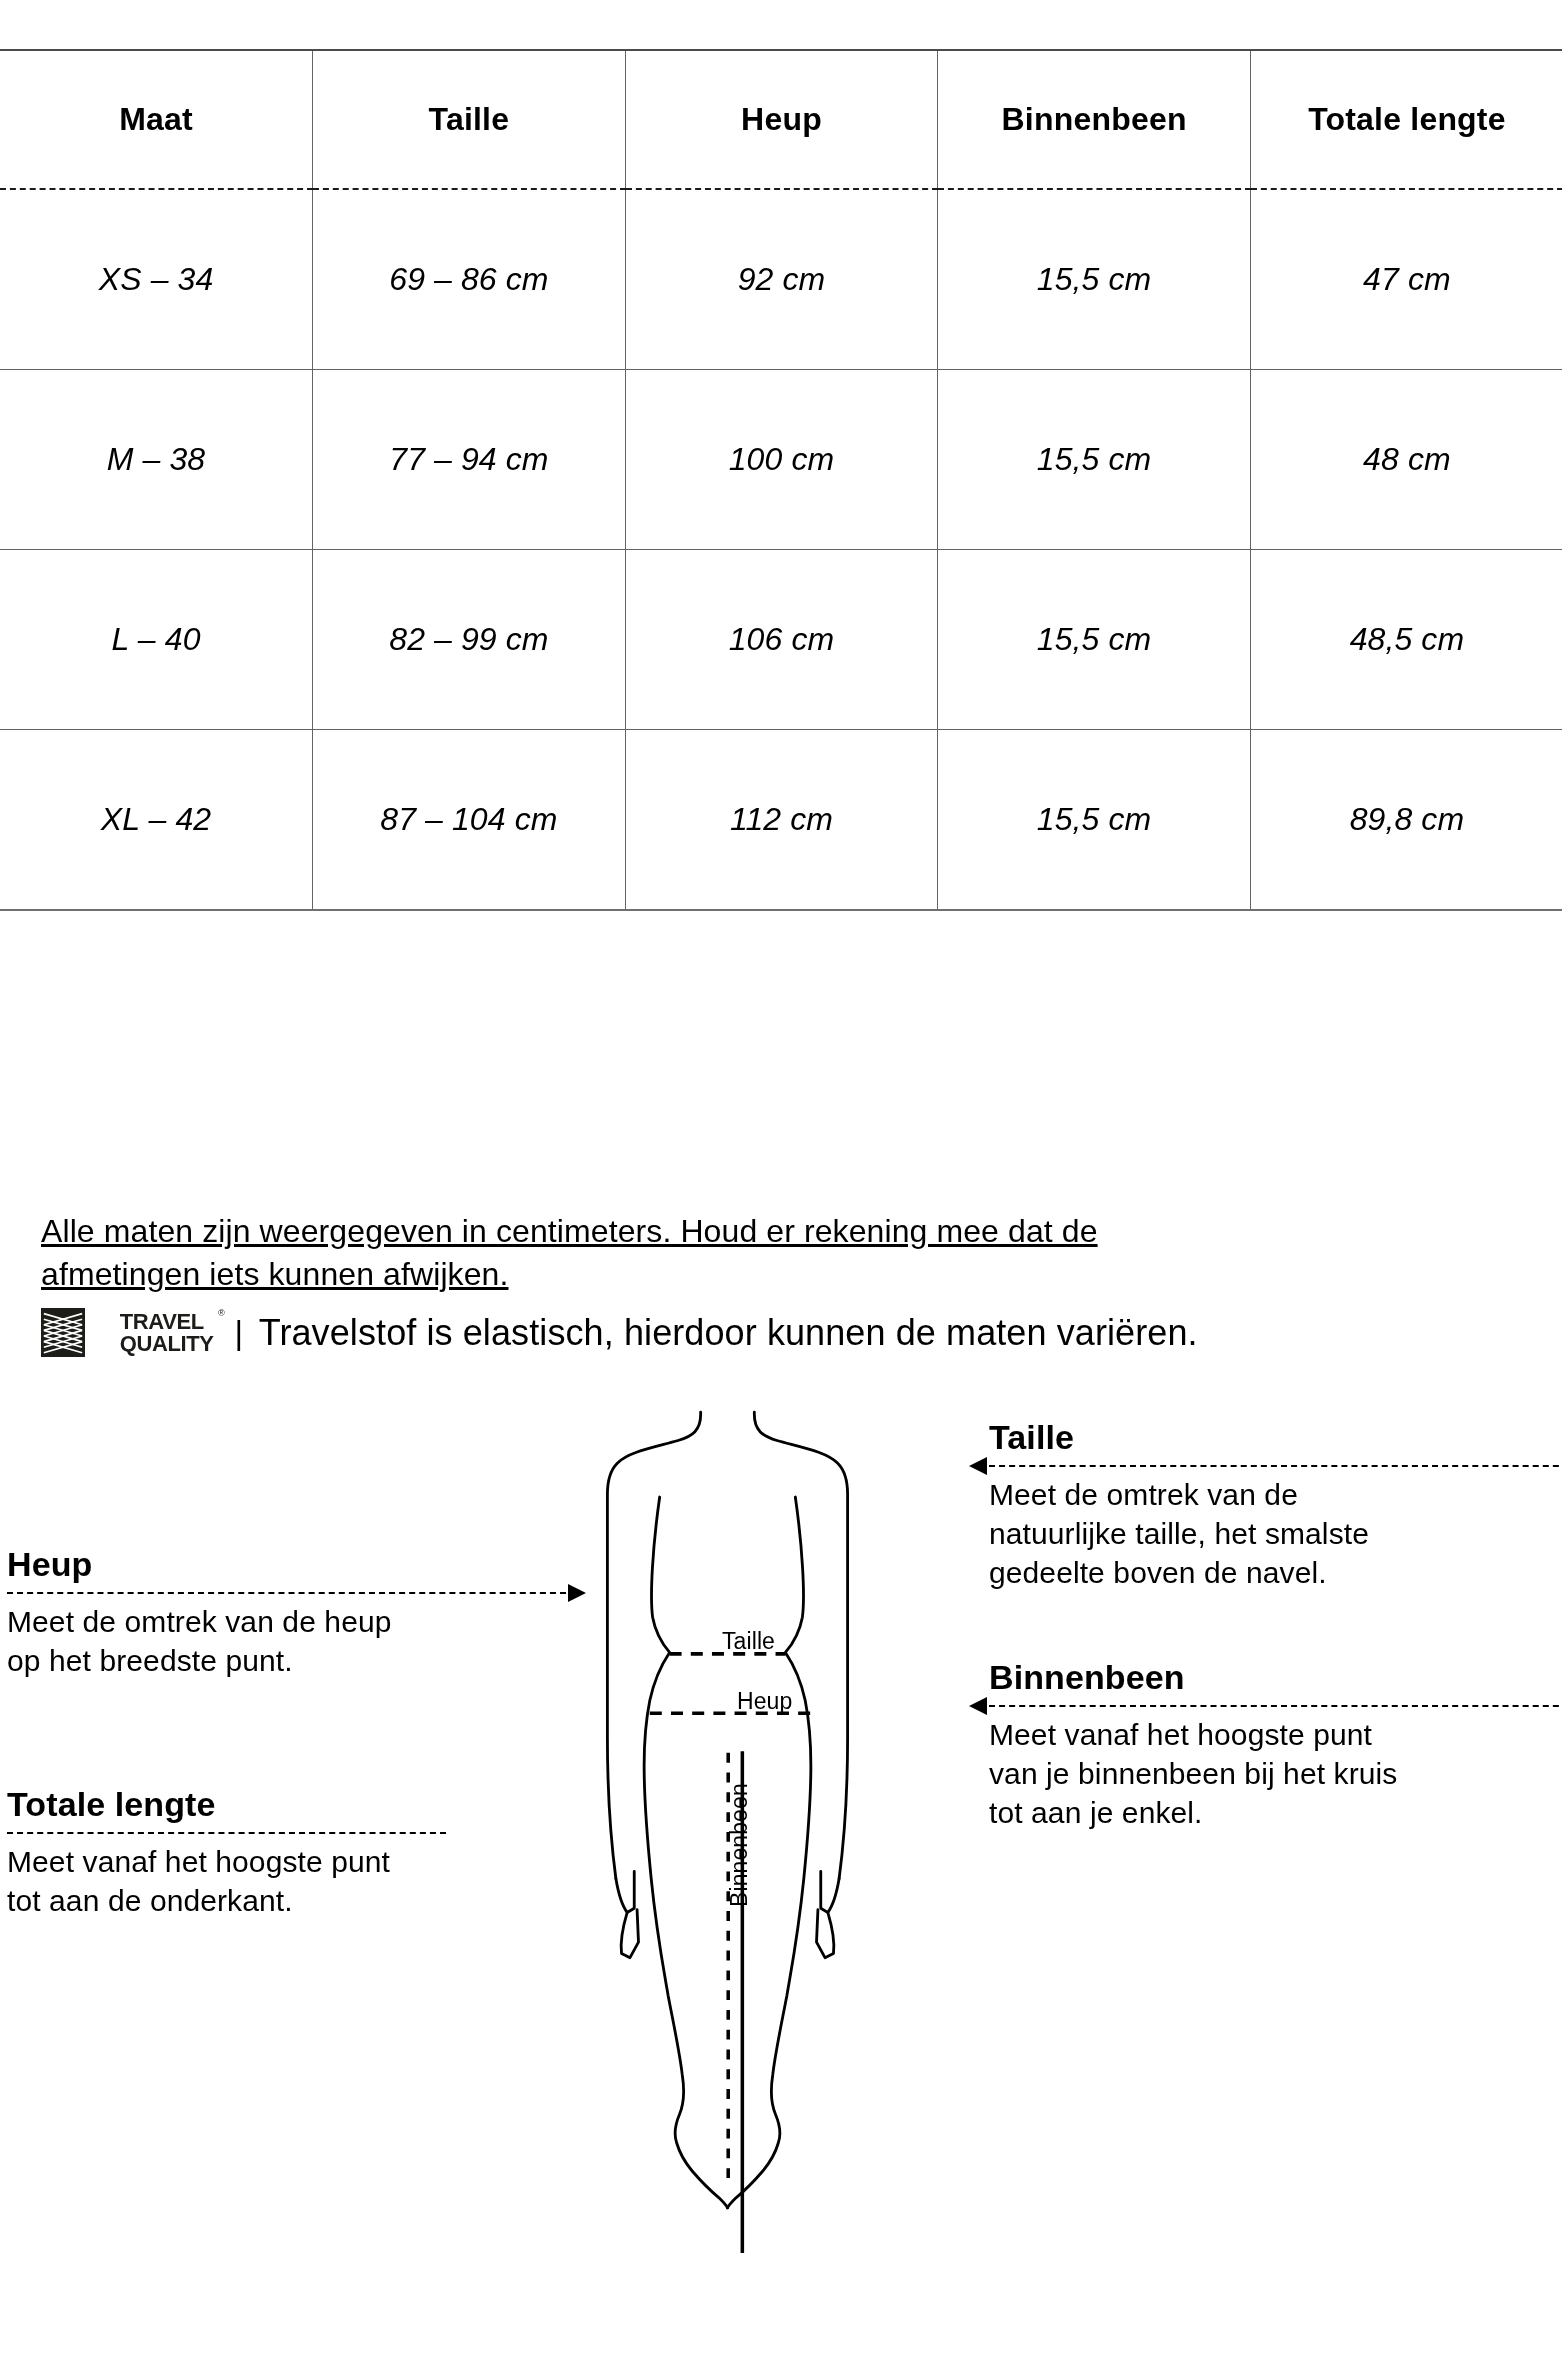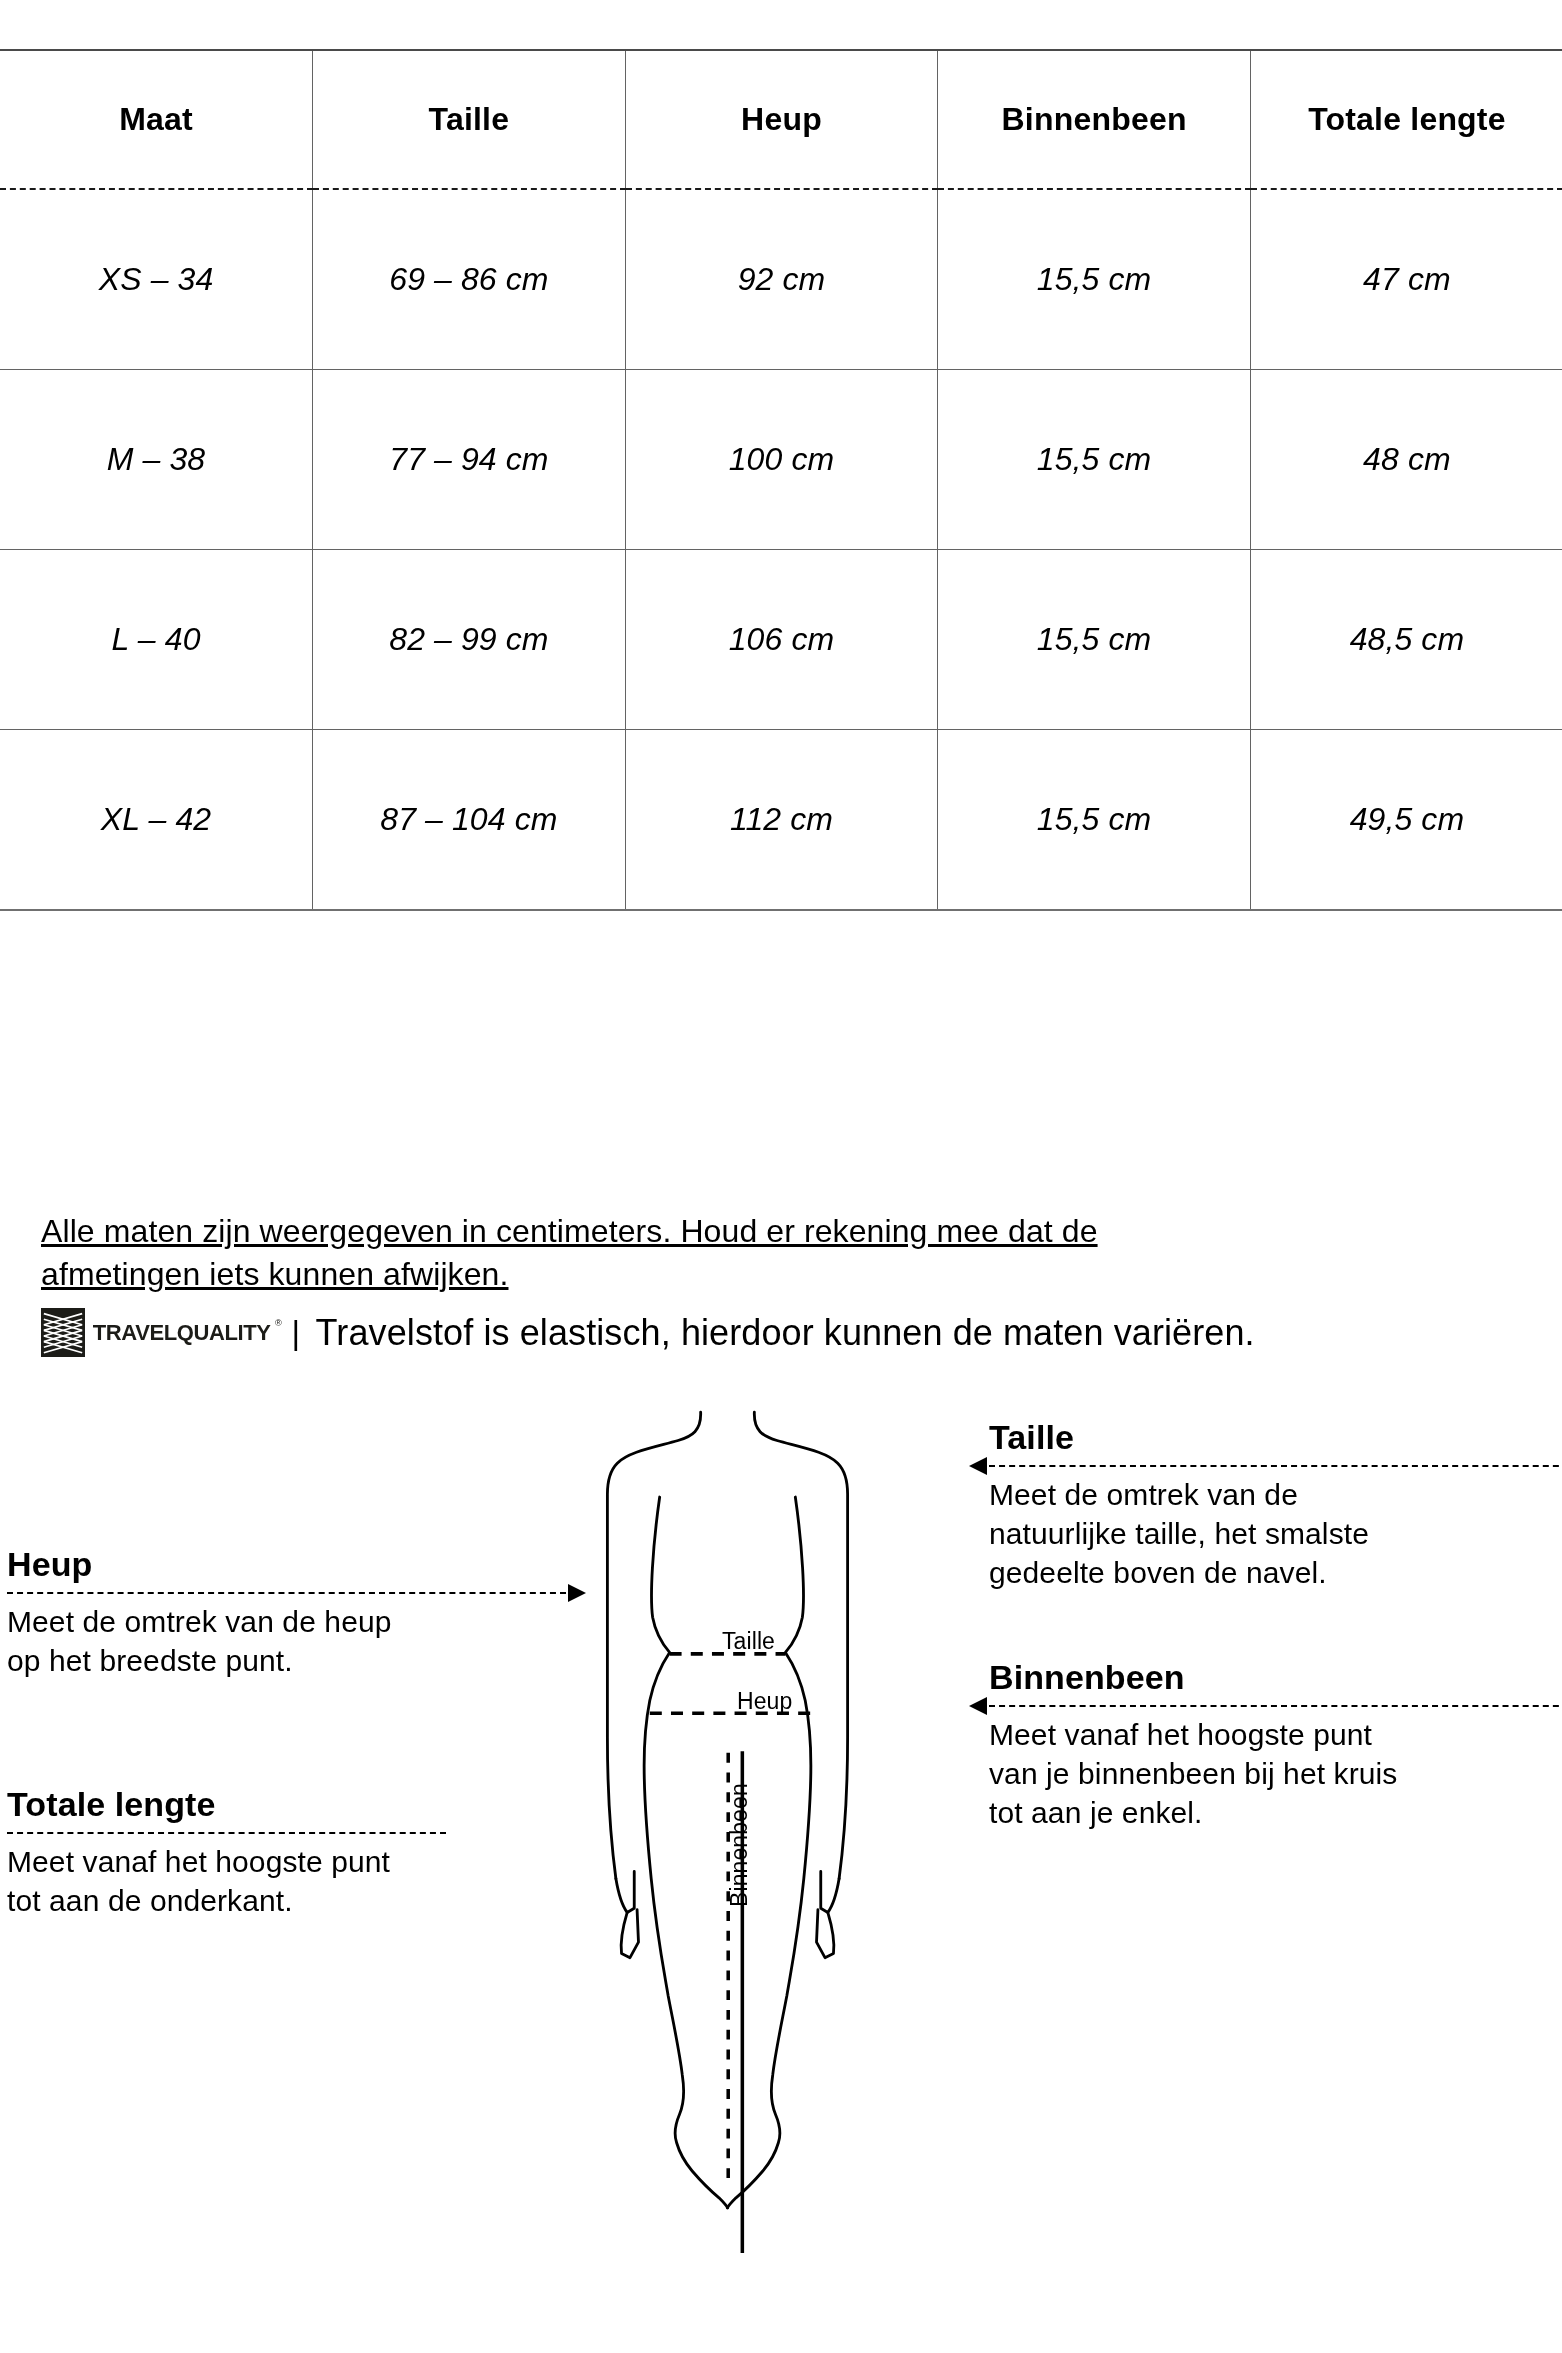--- a/index.html
+++ b/index.html
@@ -46,22 +46,23 @@
   #brand-row{
     position:absolute;left:41px;top:1308px;
     display:flex;align-items:center;gap:0px;
   }
   #travel-quality-logo{display:flex;align-items:center;gap:7.8px;}
   #logo-mark{
     width:44px;height:49px;background:#1c1c18;position:relative;overflow:hidden;flex:none;
   }
   #logo-mark .w{position:absolute;left:0;top:0;width:100%;height:100%;}
   #logo-wordmark{
-    display:flex;justify-content:flex-start;line-height:.96;
+    display:flex;flex-direction:column;justify-content:flex-start;line-height:.96;
     position:relative;
+    margin-left:27px;
   }
   #logo-wordmark .lw{
     font-size:22px;font-weight:bold;letter-spacing:-0.4px;
     font-family:"Liberation Sans","DejaVu Sans",sans-serif;
     color:#1c1c18;
   }
   #logo-reg{font-size:9.2px;position:absolute;right:-11.3px;top:-2.8px;color:#1c1c18;}
   #brand-sep{
     font-size:33px;margin:0 15.5px 0 21px;line-height:1;color:#000;font-weight:300;
   }
@@ -152,21 +153,21 @@
       <td>82 – 99 cm</td>
       <td>106 cm</td>
       <td>15,5 cm</td>
       <td>48,5 cm</td>
     </tr>
     <tr>
       <td>XL – 42</td>
       <td>87 – 104 cm</td>
       <td>112 cm</td>
       <td>15,5 cm</td>
-      <td>49,5 cm</td>
+      <td>89,8 cm</td>
     </tr>
   </tbody>
 </table>
 
 <p id="note-measurements" class="note">Alle maten zijn weergegeven in centimeters. Houd er rekening mee dat de
 afmetingen iets kunnen afwijken.</p>
 
 <div id="brand-row">
   <div id="travel-quality-logo">
     <div id="logo-mark">

